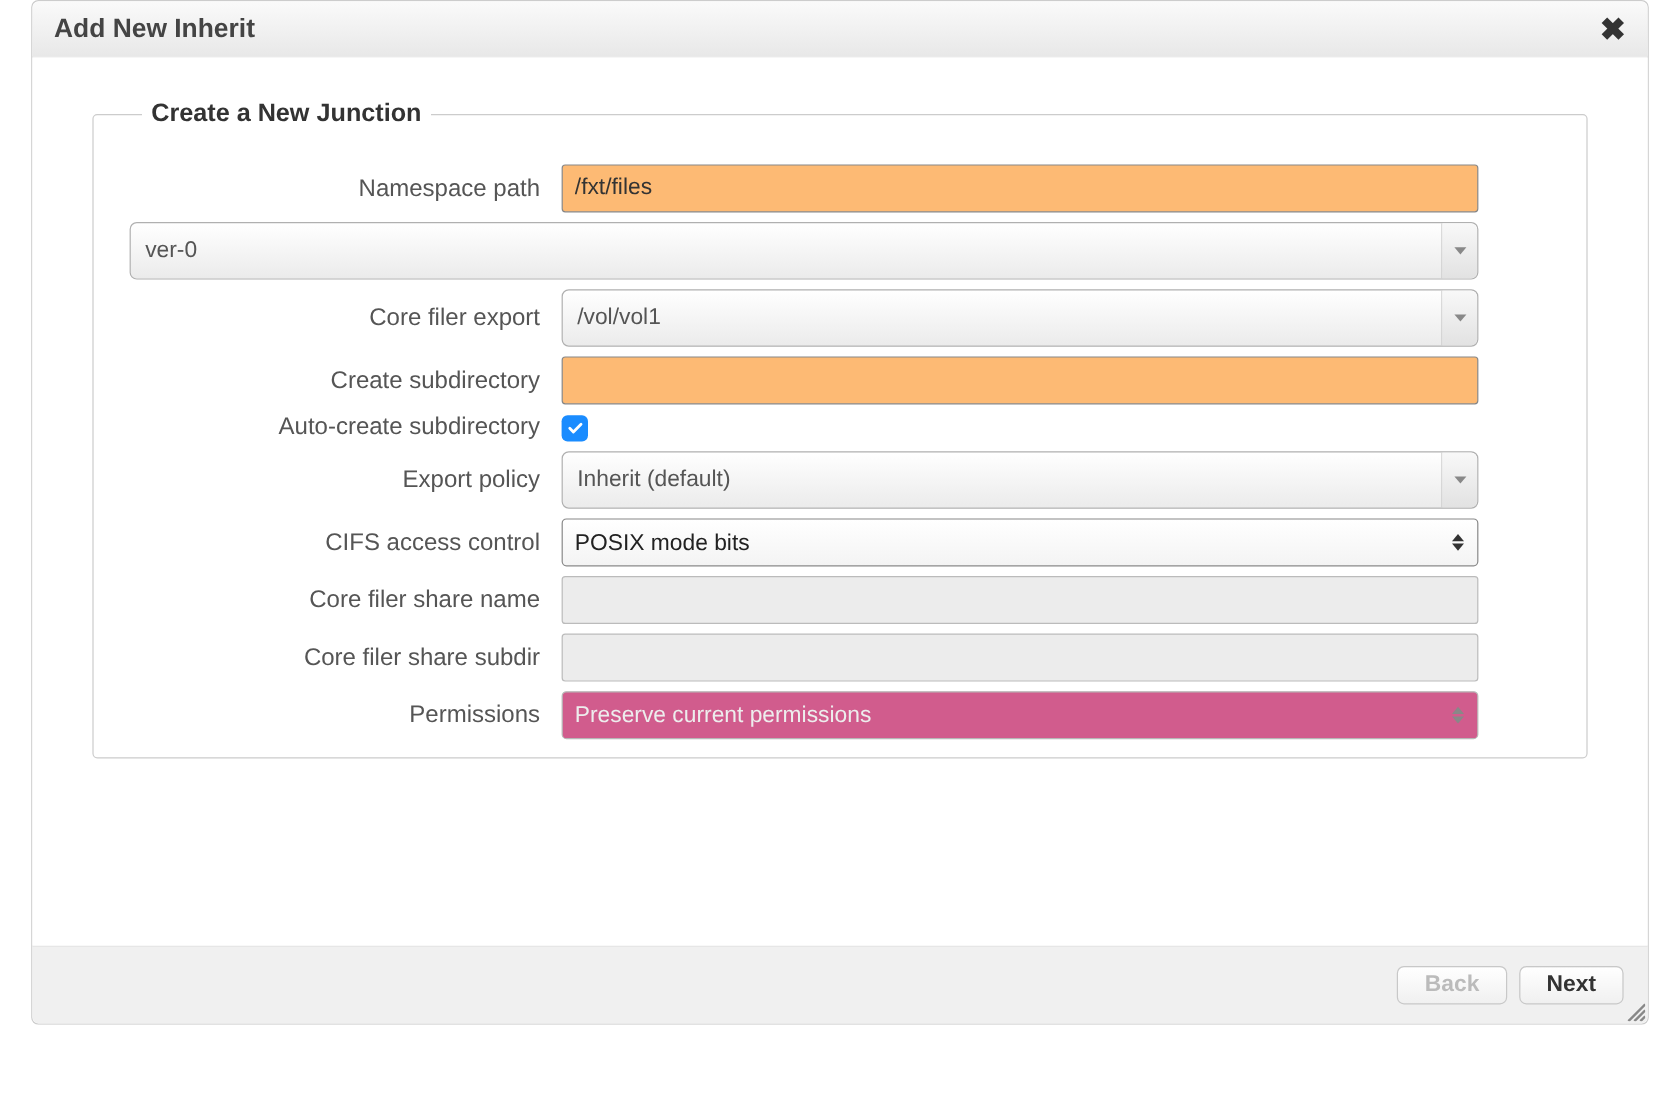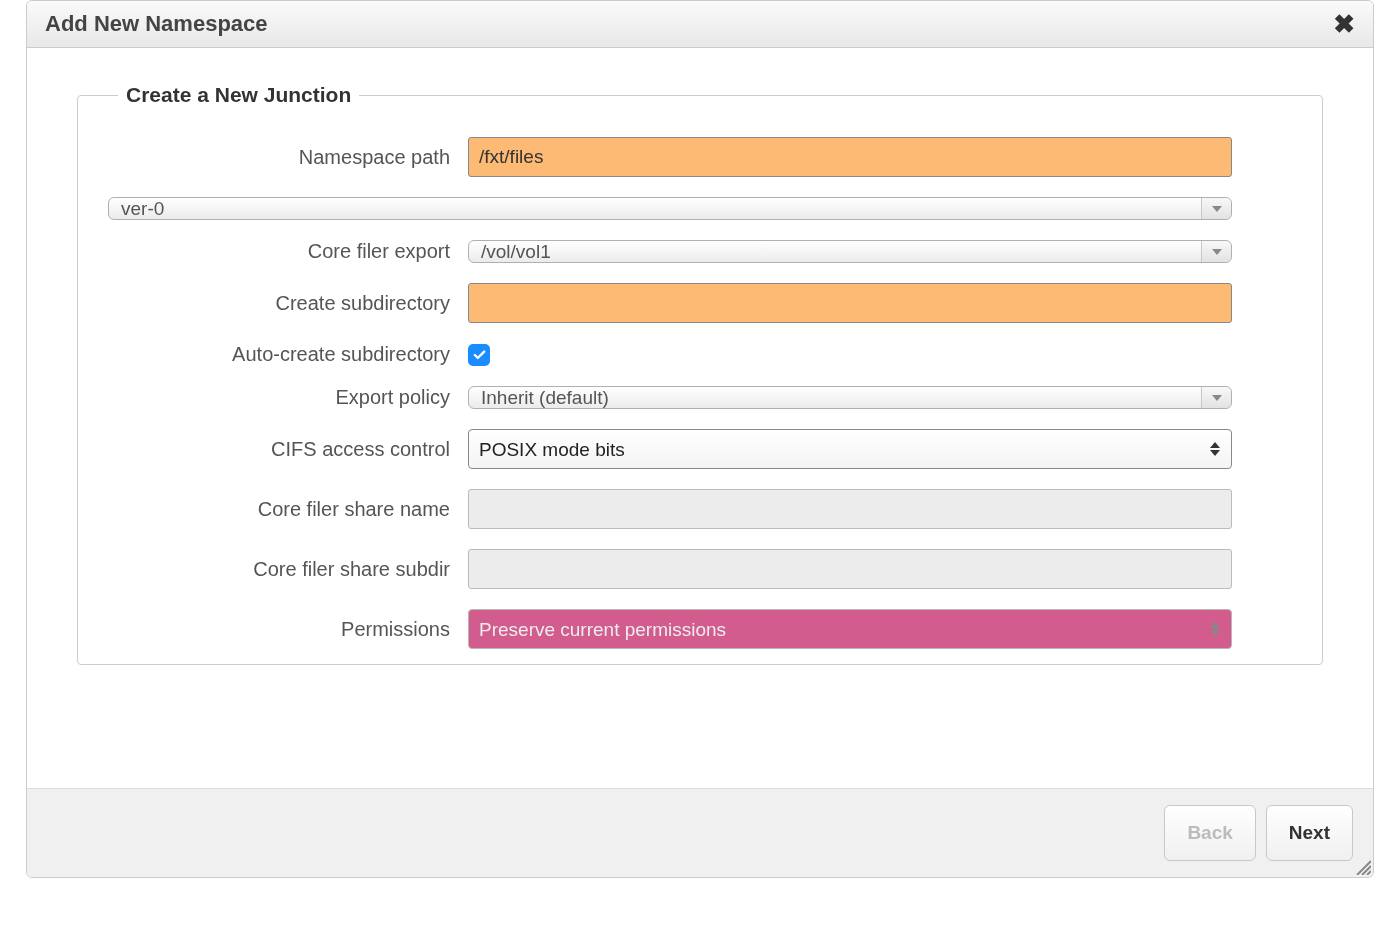--- a/index.html
+++ b/index.html
@@ -55,21 +55,21 @@
     legend {
       font-size: 21px;
       font-weight: bold;
       color: #333;
       padding: 0 8px;
       margin-left: 10px;
     }
     .form-row {
       display: flex;
       align-items: center;
-      margin-bottom: 20px;
+      margin-bottom: 8px;
     }
     .form-row:last-child {
       margin-bottom: 0;
     }
     .form-label {
       width: 360px;
       text-align: right;
       padding-right: 18px;
       font-size: 20px;
       color: #555;
@@ -89,21 +89,21 @@
       color: #333;
       background: #fdba74;
     }
     .text-input.disabled {
       background: #ececec;
       border: 1px solid #bbb;
       color: #999;
     }
     .combo {
       width: 100%;
-      height: 23px;
+      height: 48px;
       border: 1px solid #b0b0b0;
       border-radius: 6px;
       background: linear-gradient(to bottom, #ffffff, #ebebeb);
       display: flex;
       align-items: center;
       position: relative;
       cursor: pointer;
     }
     .combo-text {
       flex: 1;
@@ -193,21 +193,21 @@
       background: #f0f0f0;
       border-top: 1px solid #dddddd;
       border-radius: 0 0 6px 6px;
       padding: 16px 20px;
       display: flex;
       justify-content: flex-end;
       gap: 10px;
       position: relative;
     }
     .btn {
-      height: 56px;
+      height: 32px;
       padding: 0 22px;
       border: 1px solid #c8c8c8;
       border-radius: 6px;
       background: linear-gradient(to bottom, #ffffff, #f0f0f0);
       font-size: 19px;
       font-family: inherit;
       font-weight: bold;
       cursor: pointer;
       color: #333;
     }
@@ -227,21 +227,21 @@
       stroke: #888;
       stroke-width: 2;
     }
   </style>
 </head>
 <body>
 
 <div class="dialog">
 
   <div class="dialog-header">
-    <div class="dialog-title">Add New Namespace</div>
+    <div class="dialog-title">Add New Inherit</div>
     <div class="close-icon">✖</div>
   </div>
 
   <div class="dialog-body">
     <fieldset>
       <legend>Create a New Junction</legend>
 
       <div class="form-row">
         <div class="form-label">Namespace path</div>
         <div class="form-control">

